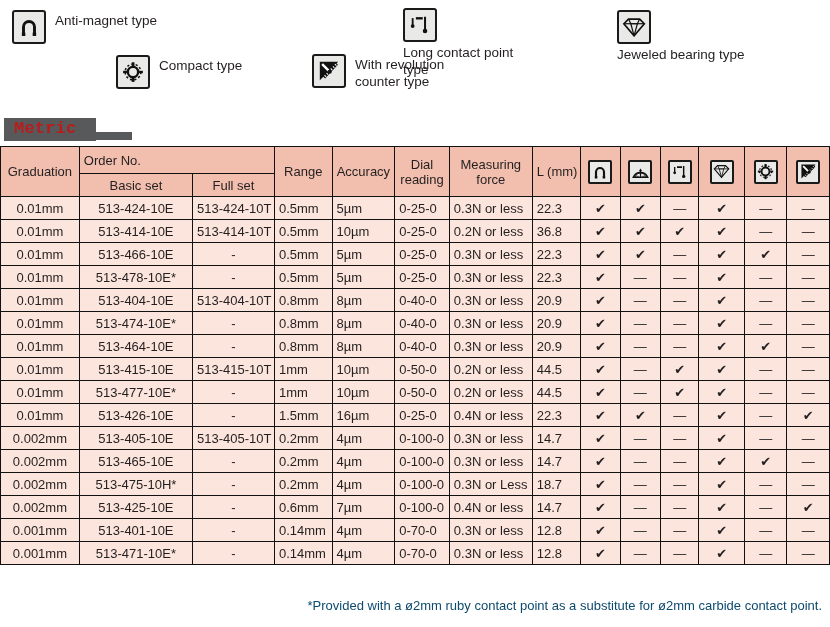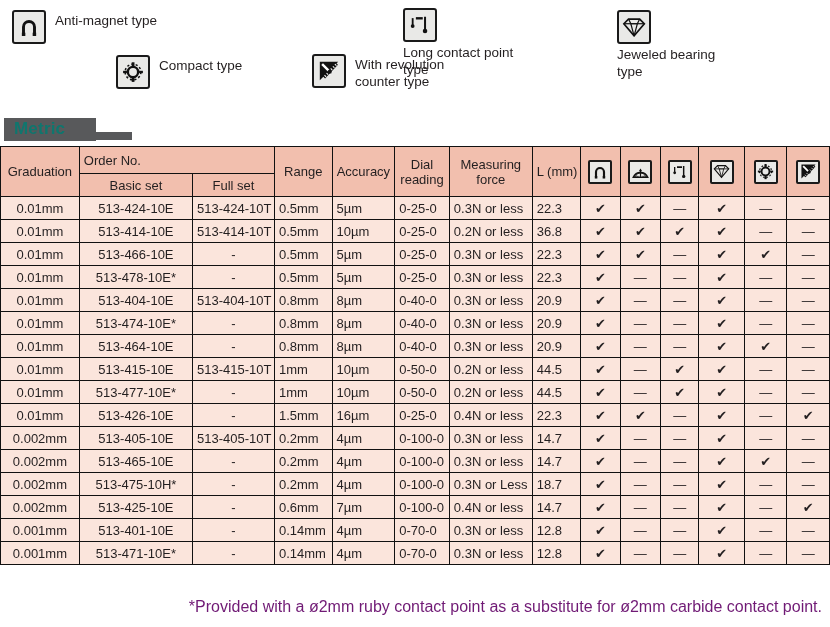--- a/index.html
+++ b/index.html
@@ -14,20 +14,21 @@
     color: #231f20;
     overflow: hidden;
     position: relative;
   }
 
   
   .legend {
     position: relative;
     width: 734px;
     height: 112px;
+    padding-left: 12px;
   }
   .legend-item {
     position: absolute;
     display: flex;
     align-items: flex-start;
   }
   .legend-item .icon-box {
     flex: 0 0 auto;
     margin-right: 9px;
   }
@@ -78,22 +79,23 @@
     position: absolute;
     left: 96px; top: 14px;
     width: 36px; height: 8px;
     background: #58595b;
   }
   .metric-text {
     position: absolute;
     left: 14px; top: 1px;
     font-size: 17px;
     font-weight: bold;
-    color: #0f766e;
+    color: #b91c1c;
     letter-spacing: 0.2px;
+    font-family: Liberation Mono, monospace;
   }
 
   
   .table-wrap {
     position: absolute;
     left: 0;
     top: 146px;
     width: 726px;
   }
   table.spec {
@@ -137,22 +139,22 @@
   .dash { font-size: 13px; }
 
   .icon-cell { padding: 0; text-align: center; vertical-align: middle; }
 
   .foot {
     position: absolute;
     left: 0;
     right: 8px;
     top: 598px;
     text-align: right;
-    font-size: 16px;
-    color: #701a75;
+    font-size: 13px;
+    color: #0c4a6e;
   }
 </style>
 </head>
 <body>
 
 <div class="legend">
     <div class="legend-item" style="left: 12px; top: 10px;">
       <span class="icon-box">
         <svg width="22" height="22" viewBox="0 0 24 24">
       <path d="M6 20 L6 12 A6 6 0 0 1 18 12 L18 20" fill="none" stroke="#111" stroke-width="3.2"></path>

